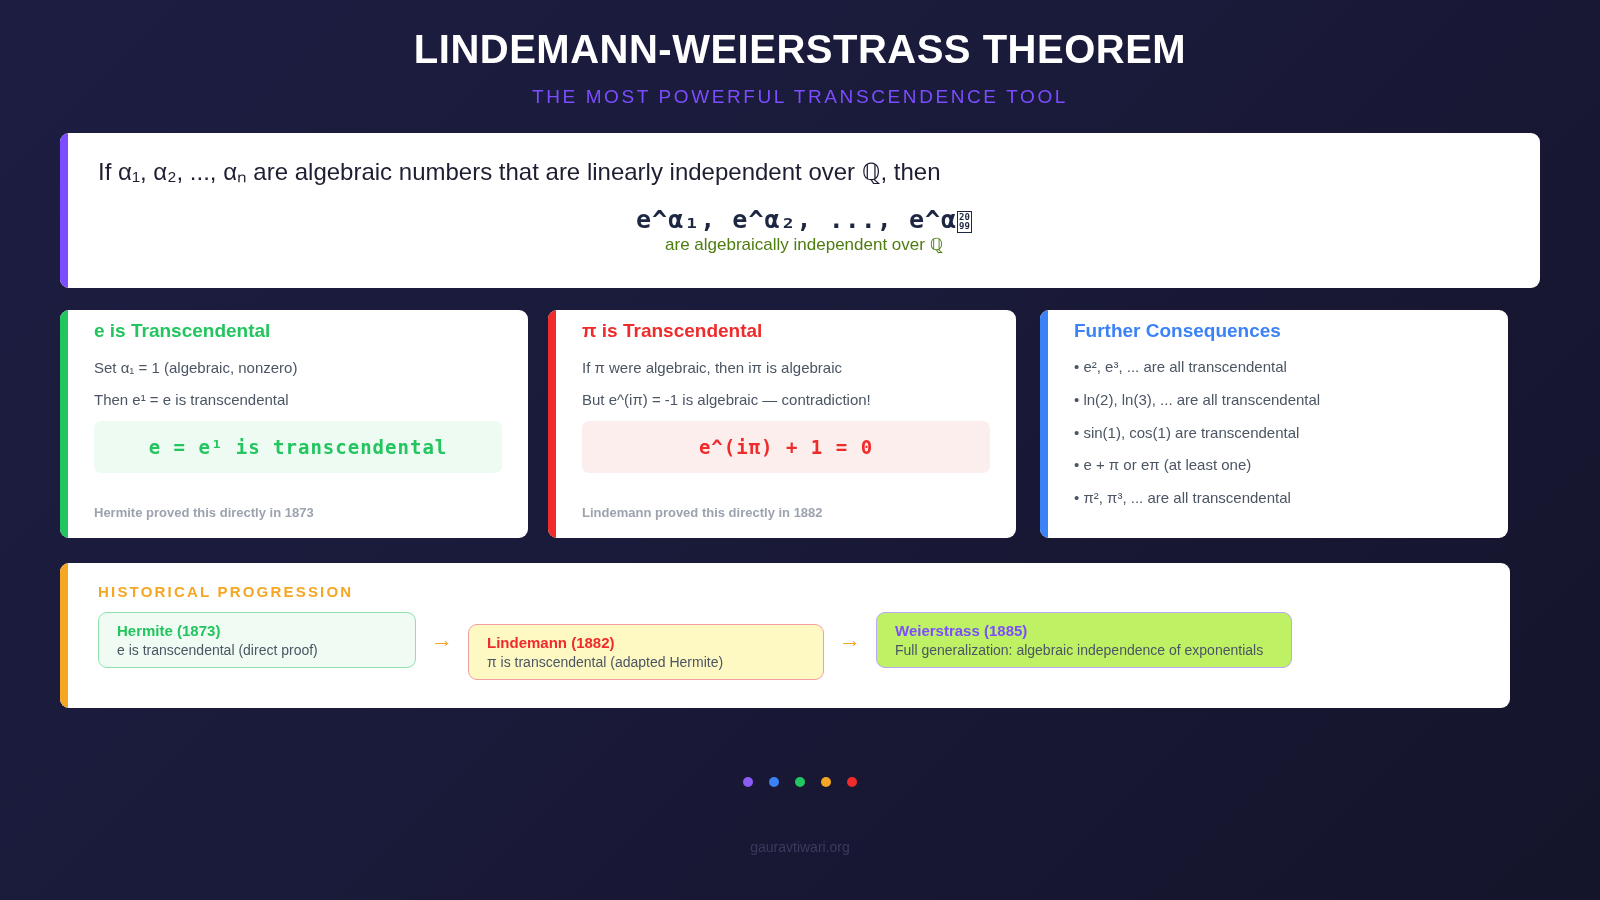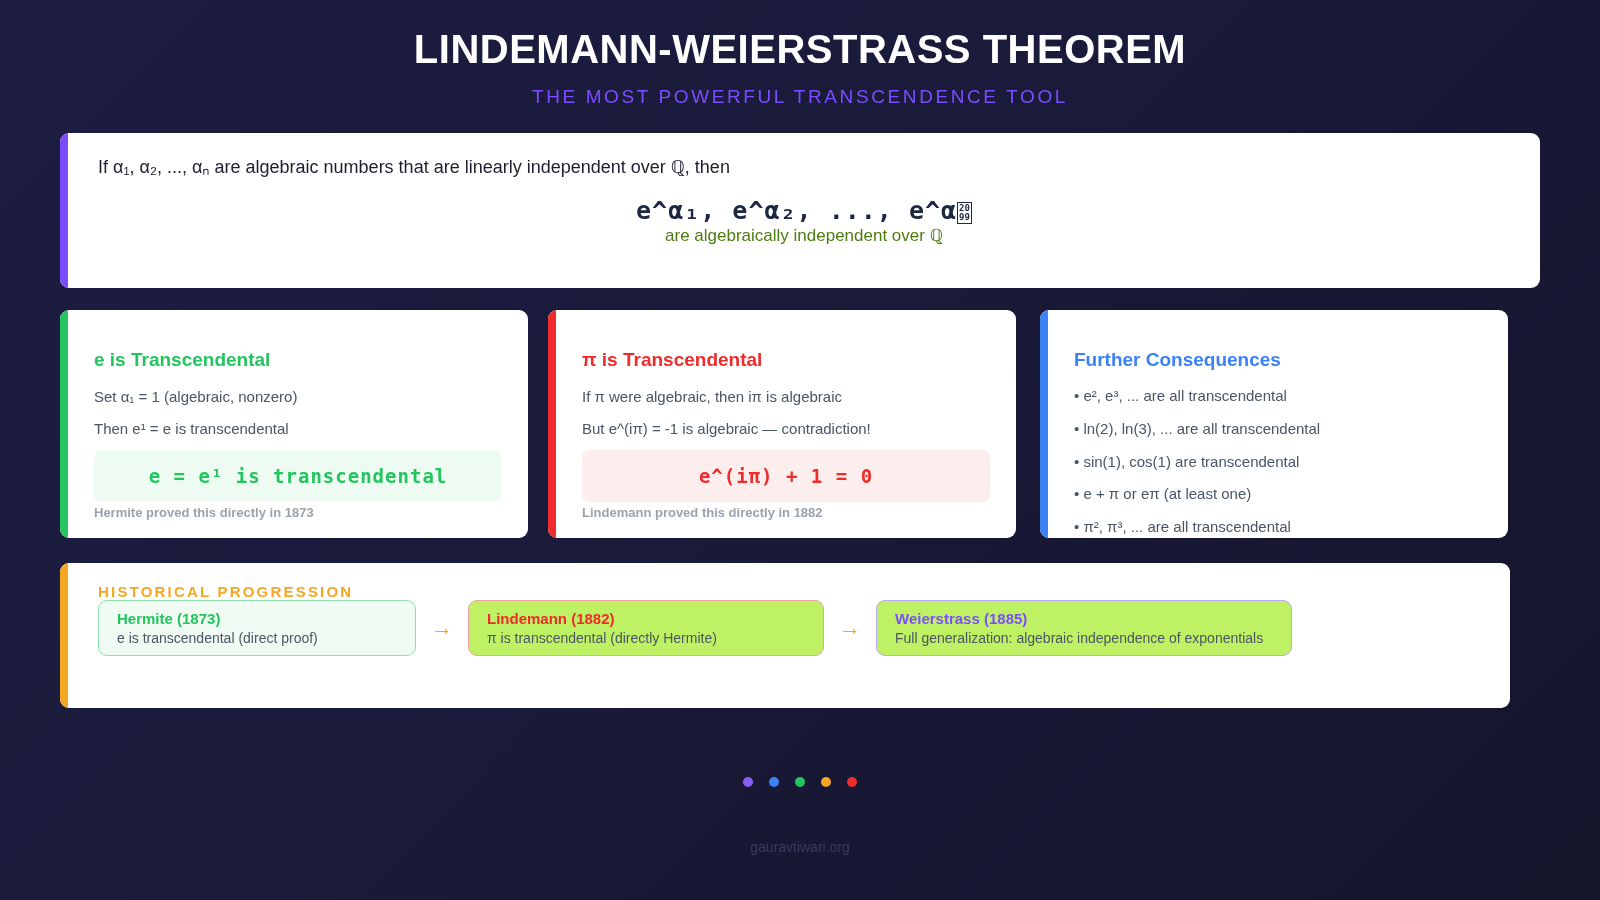--- a/index.html
+++ b/index.html
@@ -40,21 +40,21 @@
   }
   .card-inner { padding:22px 30px 22px 38px; }
 
   
   #theorem-card { left:60px; top:133px; width:1480px; height:155px; }
   .theorem-label {
     font-size:15px; font-weight:bold; color:#7c4dff;
     letter-spacing:2.2px; margin-bottom:18px;
   }
   .theorem-statement {
-    font-size:18px; color:#1e1e32; line-height:1.4;
+    font-size:24px; color:#1e1e32; line-height:1.4;
   }
   .formula-wrap {
     margin-top:16px; text-align:center;
   }
   .formula-main {
     font-family:"DejaVu Sans Mono","Liberation Mono",monospace;
     font-size:25px; font-weight:bold; color:#1e2742;
     letter-spacing:1px;
   }
   .tofu {
@@ -71,21 +71,21 @@
   .formula-sub {
     margin-top:-2px;
     font-size:17px; color:#4d7c0f;
   }
 
   
   .col-card { top:310px; width:468px; height:228px; }
   #card-e  { left:60px; }
   #card-pi { left:548px; }
   #card-fc { left:1040px; }
-  .col-inner { padding:39px 26px 18px 34px; height:100%; position:relative;border-radius:14px; }
+  .col-inner { padding:10px 26px 18px 34px; height:100%; position:relative;border-radius:14px; }
   .col-title { font-size:19px; font-weight:bold; margin-bottom:16px; }
   .col-line { font-size:15px; color:#4b5563; margin-bottom:12px; line-height:1.3; }
   .code-box {
     border-radius:7px;
     padding:15px 10px;
     text-align:center;
     margin-top:6px;
   }
   .code-text {
     font-family:"DejaVu Sans Mono","Liberation Mono",monospace;
@@ -201,23 +201,23 @@
       <div class="hist-label">HISTORICAL PROGRESSION</div>
       <div class="timeline">
 
         <div class="tl-box" style="background:#effbf3;border-color:#8fe0ad;width:318px;">
           <div class="tl-name" style="color:#22c55e">Hermite (1873)</div>
           <div class="tl-desc">e is transcendental (direct proof)</div>
         </div>
 
         <div class="tl-arrow">→</div>
 
-        <div class="tl-box" style="background:#bef264;border-color:#f1a0a0;width:356px;">
+        <div class="tl-box" style="background:#fef9c3;border-color:#f1a0a0;width:356px;margin-top:24px;">
           <div class="tl-name" style="color:#ef2b2b">Lindemann (1882)</div>
-          <div class="tl-desc">π is transcendental (directly Hermite)</div>
+          <div class="tl-desc">π is transcendental (adapted Hermite)</div>
         </div>
 
         <div class="tl-arrow">→</div>
 
         <div class="tl-box" style="background:#bef264;border-color:#bda6f7;width:416px;">
           <div class="tl-name" style="color:#7c4dff">Weierstrass (1885)</div>
           <div class="tl-desc">Full generalization: algebraic independence of exponentials</div>
         </div>
 
       </div>

